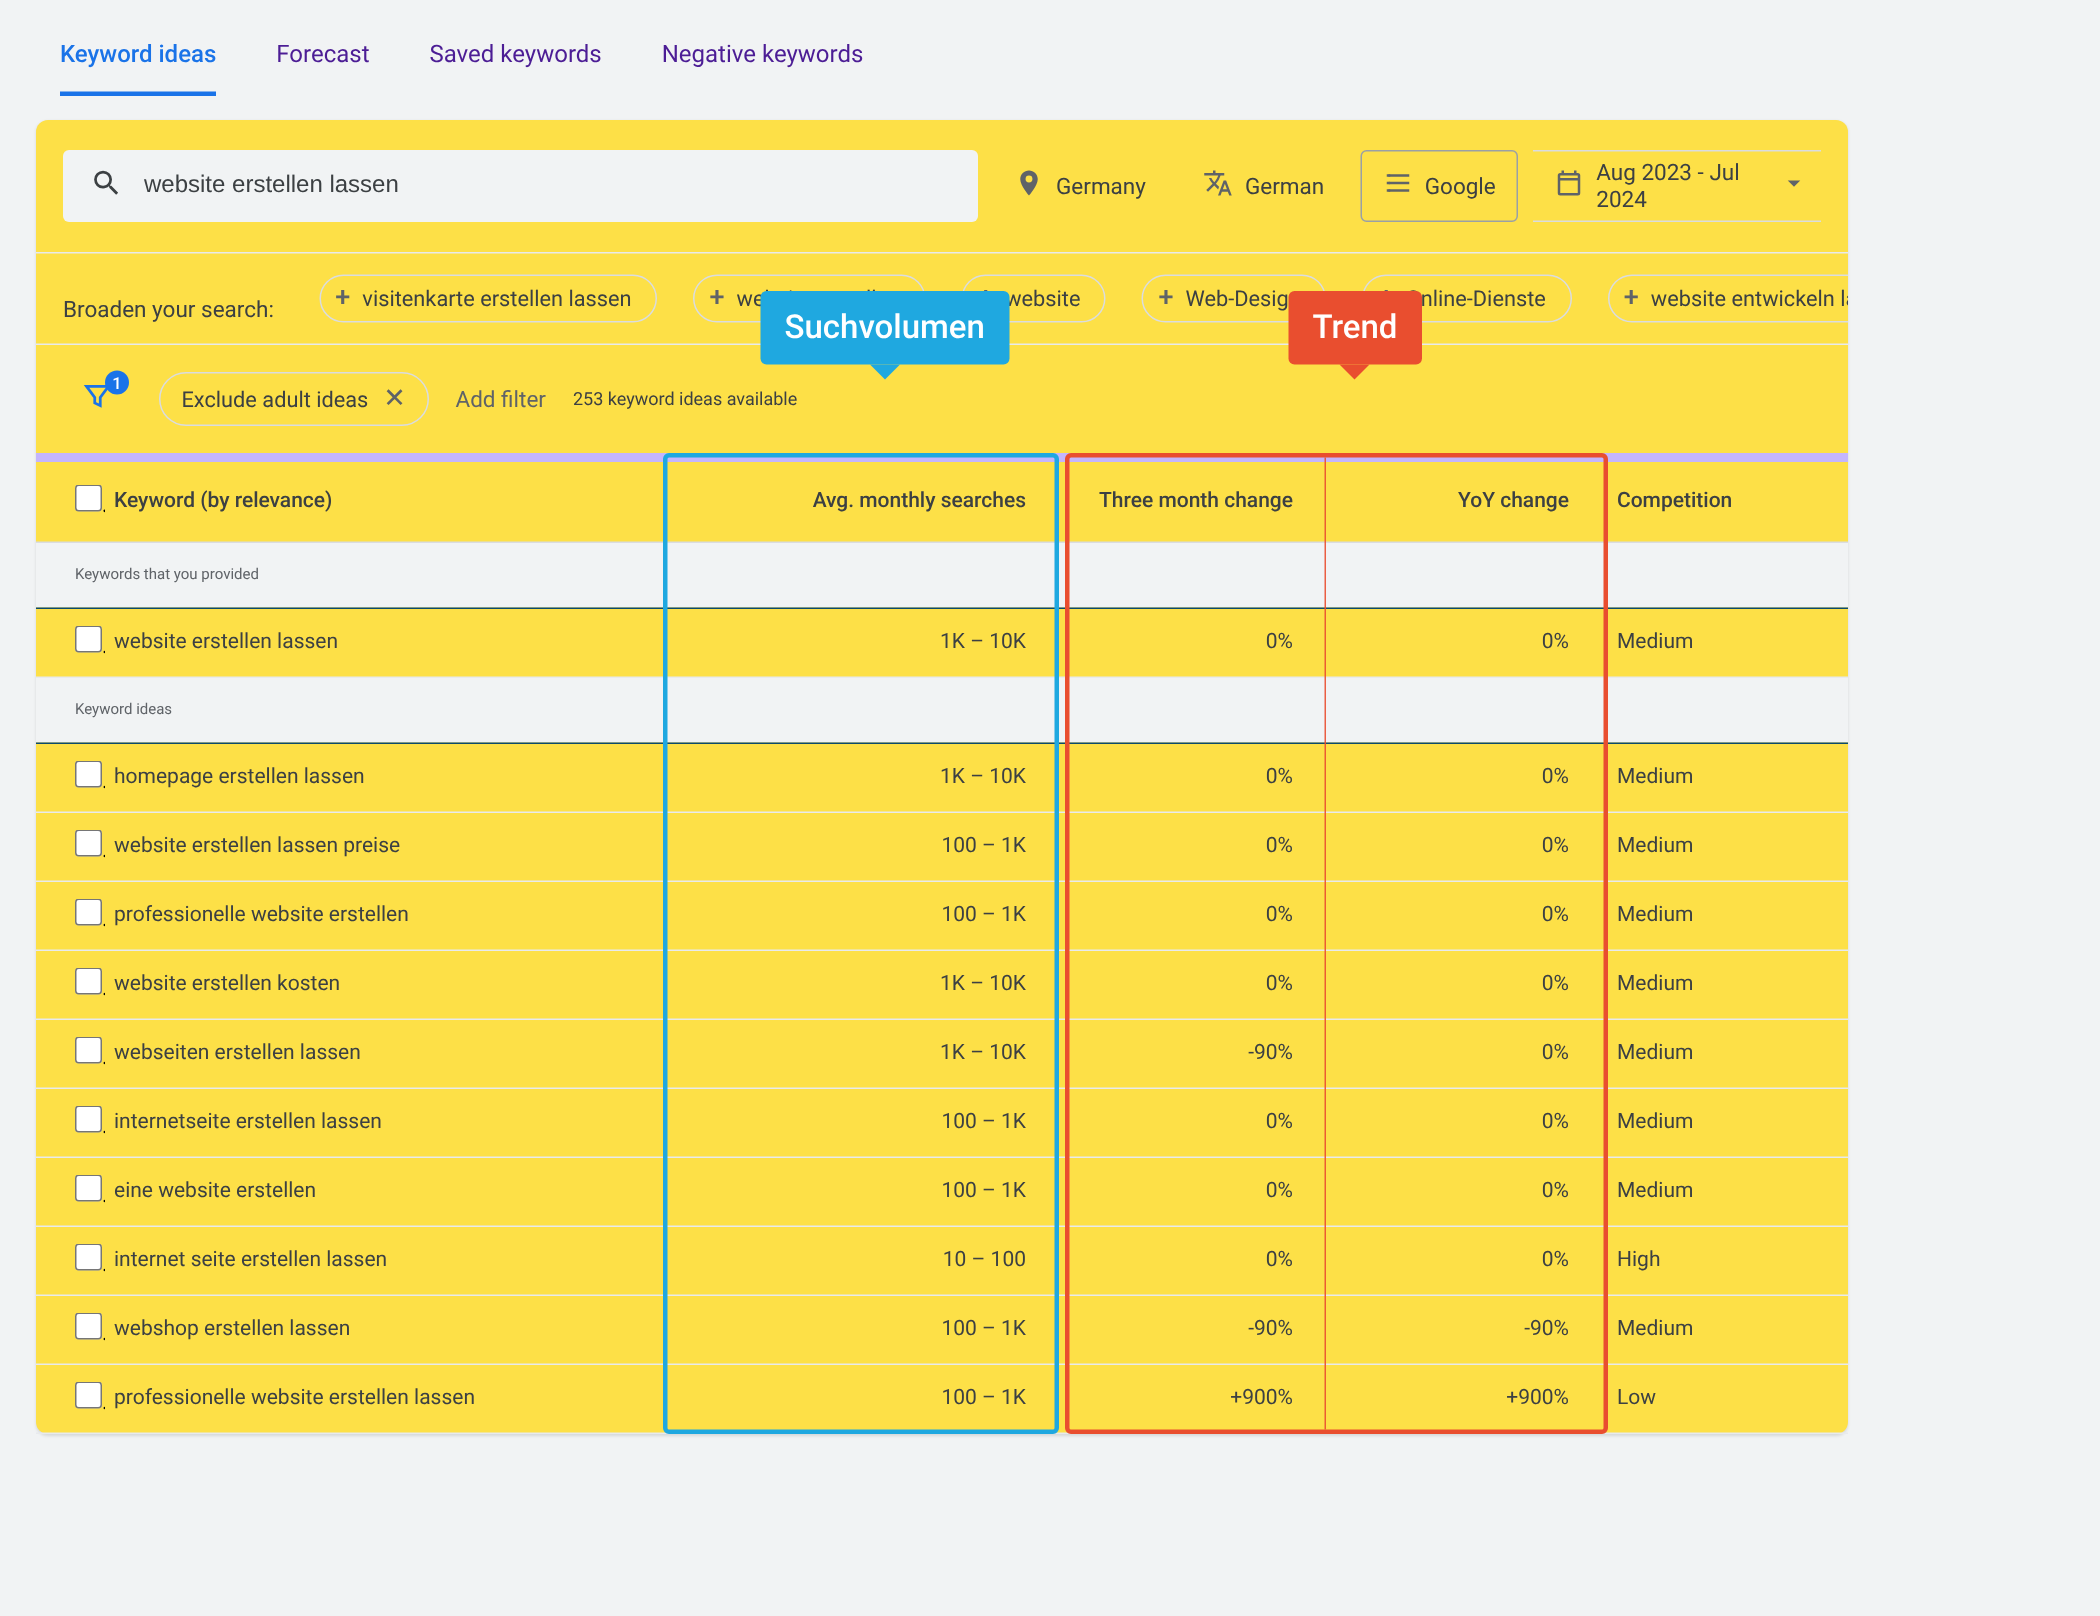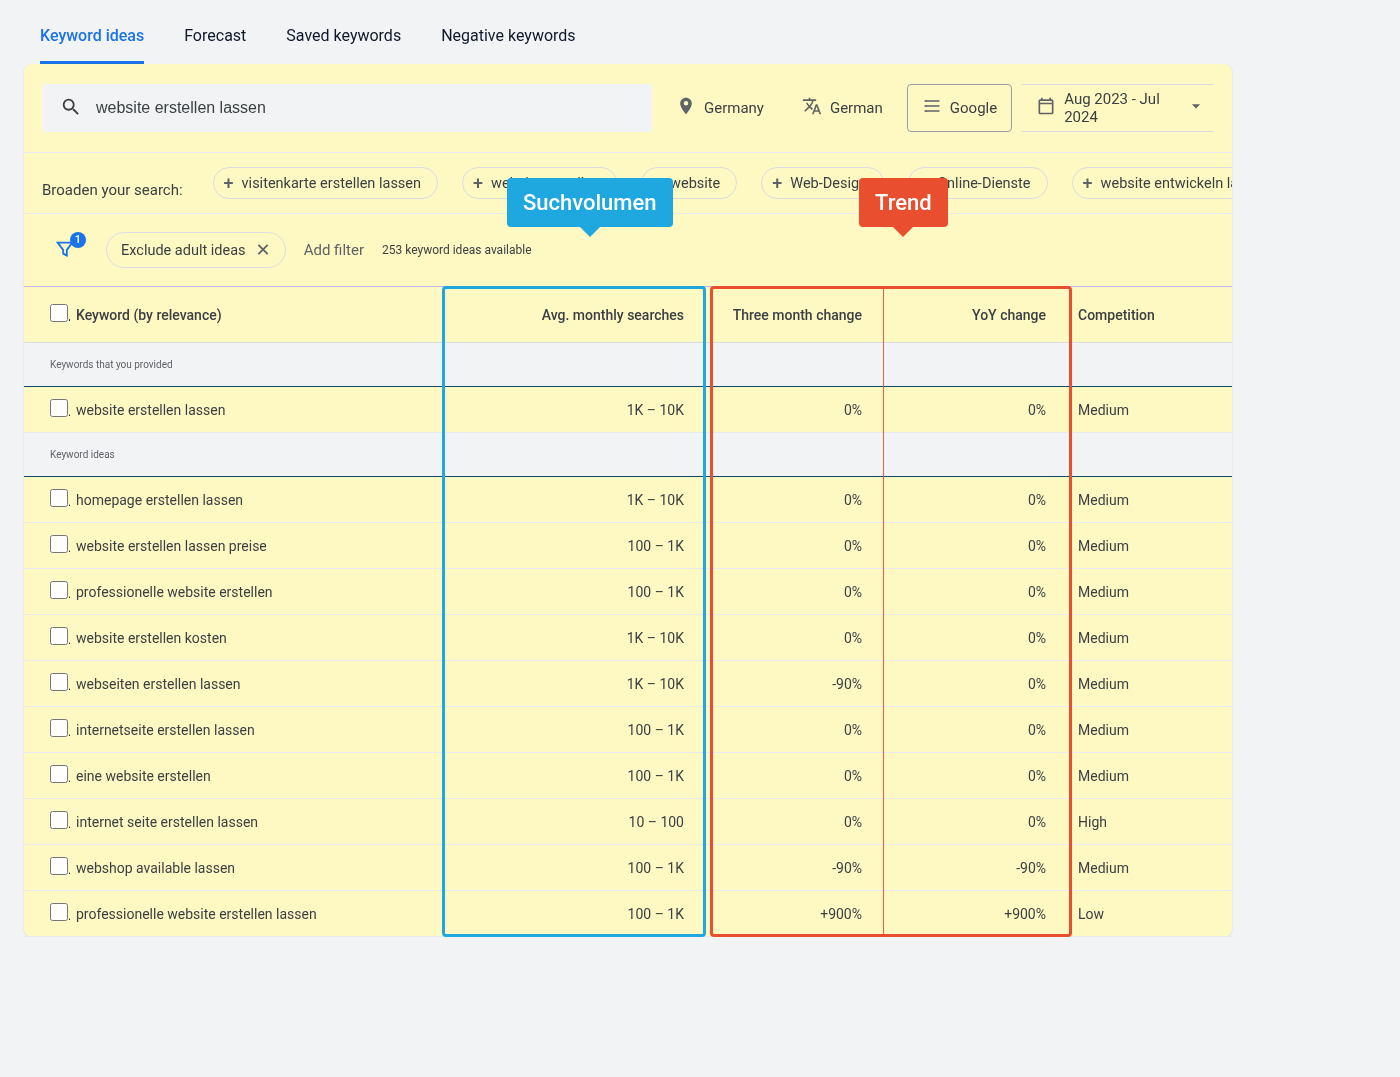--- a/index.html
+++ b/index.html
@@ -1,25 +1,25 @@
 <!DOCTYPE html>
 <html><head>
 <meta charset="utf-8">
 <style>
   * { box-sizing: border-box; margin: 0; padding: 0; }
   body { font-family: "Google Sans", Roboto, Arial, sans-serif; background: #f1f3f4; color: #3c4043; font-size: 14px; overflow-x: hidden; }
   .page { width: 1256px; background: #f1f3f4; border-radius: 13px; }
 
   
   .tabs { display: flex; padding: 0 40px; gap: 40px; align-items: flex-end; height: 64px; }
-  .tab { padding: 18px 0 16px; font-size: 16px; color: #0f172a; cursor: pointer; border-bottom: 3px solid transparent; }
+  .tab { padding: 18px 0 16px; font-size: 16px; color: #4c1d95; cursor: pointer; border-bottom: 3px solid transparent; }
   .tab.active { color: #1a73e8; font-weight: 500; border-bottom-color: #1a73e8; }
 
   
-  .card { margin: 0 24px; background: #fef9c3; border-radius: 8px; box-shadow: 0 1px 2px rgba(60,64,67,.15); position: relative; }
+  .card { margin: 16px 24px; background: #fde047; border-radius: 8px; box-shadow: 0 1px 2px rgba(60,64,67,.15); position: relative; }
 
   
   .searchrow { display: flex; align-items: center; padding: 20px 18px 20px 18px; gap: 10px; }
   .searchbox { flex: 0 0 610px; display: flex; align-items: center; background: #f1f3f4; border-radius: 4px; height: 48px; padding: 0 18px; gap: 14px; }
   .searchbox svg { width: 22px; height: 22px; fill: #3c4043; }
   .searchbox input { border: none; background: transparent; font-size: 16px; color: #3c4043; width: 100%; outline: none; }
   .sel { display: flex; align-items: center; gap: 8px; padding: 0 14px; height: 48px; font-size: 15px; color: #3c4043; cursor: pointer; }
   .sel.boxed { border: 1px solid #9aa0a6; border-radius: 4px; }
   .sel svg { width: 20px; height: 20px; fill: #5f6368; }
   .daterange { margin-left: auto; border-top: 1px solid #dadce0; border-bottom: 1px solid #dadce0; padding-right: 8px;}
@@ -54,21 +54,21 @@
   .highlight { position: absolute; top: 0; bottom: 0; border: 3px solid; pointer-events: none; border-radius: 4px; z-index: 5; }
   .highlight.blue { border-color: #1fa8e0; left: 418px; width: 264px; }
   .highlight.red  { border-color: #e94e2f; left: 686px; width: 362px; }
   .innersplit { position:absolute; top:0; bottom:0; left:170px; border-left: 1.5px solid #e94e2f; opacity:.9;}
 
   .tablewrap { position: relative; }
 
   
   table { width: 100%; border-collapse: collapse; table-layout: fixed; }
   th, td { text-align: left; padding: 0 14px; height: 46px; border-bottom: 1px solid #e8eaed; font-size: 14px; color: #3c4043; white-space: nowrap; overflow: hidden; text-overflow: ellipsis; }
-  th { font-weight: 500; color: #3c4043; font-size: 14px; border-bottom: 1px solid #dadce0; border-top: 1px solid #c4b5fd; height: 56px;}
+  th { font-weight: 500; color: #3c4043; font-size: 14px; border-bottom: 1px solid #dadce0; border-top: 6px solid #c4b5fd; height: 56px;}
   .col-check { width: 46px; text-align: center; padding-left: 26px;}
   .col-kw { width: 370px; padding-left: 6px;}
   .col-avg { width: 266px; text-align: right; padding-right: 22px;}
   .col-3mo { width: 176px; text-align: right; padding-right: 20px;}
   .col-yoy { width: 186px; text-align: right; padding-right: 22px;}
   .col-comp { width: auto; padding-left: 10px;}
   .section-row td { background: #f1f3f4; font-size: 10px; color: #5f6368; height: 44px; border-bottom: 1px solid #0c4a6e;}
   .section-row td:first-child { padding-left: 26px; }
   input[type=checkbox] { width: 18px; height: 18px; accent-color: #5f6368; cursor: pointer; border:2px solid #5f6368;}
 </style>
@@ -290,21 +290,21 @@
             <tr>
               <td class="col-check"><input type="checkbox" style=""></td>
               <td class="col-kw">internet seite erstellen lassen</td>
               <td class="col-avg">10 – 100</td>
               <td class="col-3mo">0%</td>
               <td class="col-yoy">0%</td>
               <td class="col-comp">High</td>
             </tr>
             <tr>
               <td class="col-check"><input type="checkbox" style=""></td>
-              <td class="col-kw">webshop available lassen</td>
+              <td class="col-kw">webshop erstellen lassen</td>
               <td class="col-avg">100 – 1K</td>
               <td class="col-3mo">-90%</td>
               <td class="col-yoy">-90%</td>
               <td class="col-comp">Medium</td>
             </tr>
             <tr>
               <td class="col-check"><input type="checkbox" style=""></td>
               <td class="col-kw">professionelle website erstellen lassen</td>
               <td class="col-avg">100 – 1K</td>
               <td class="col-3mo">+900%</td>

